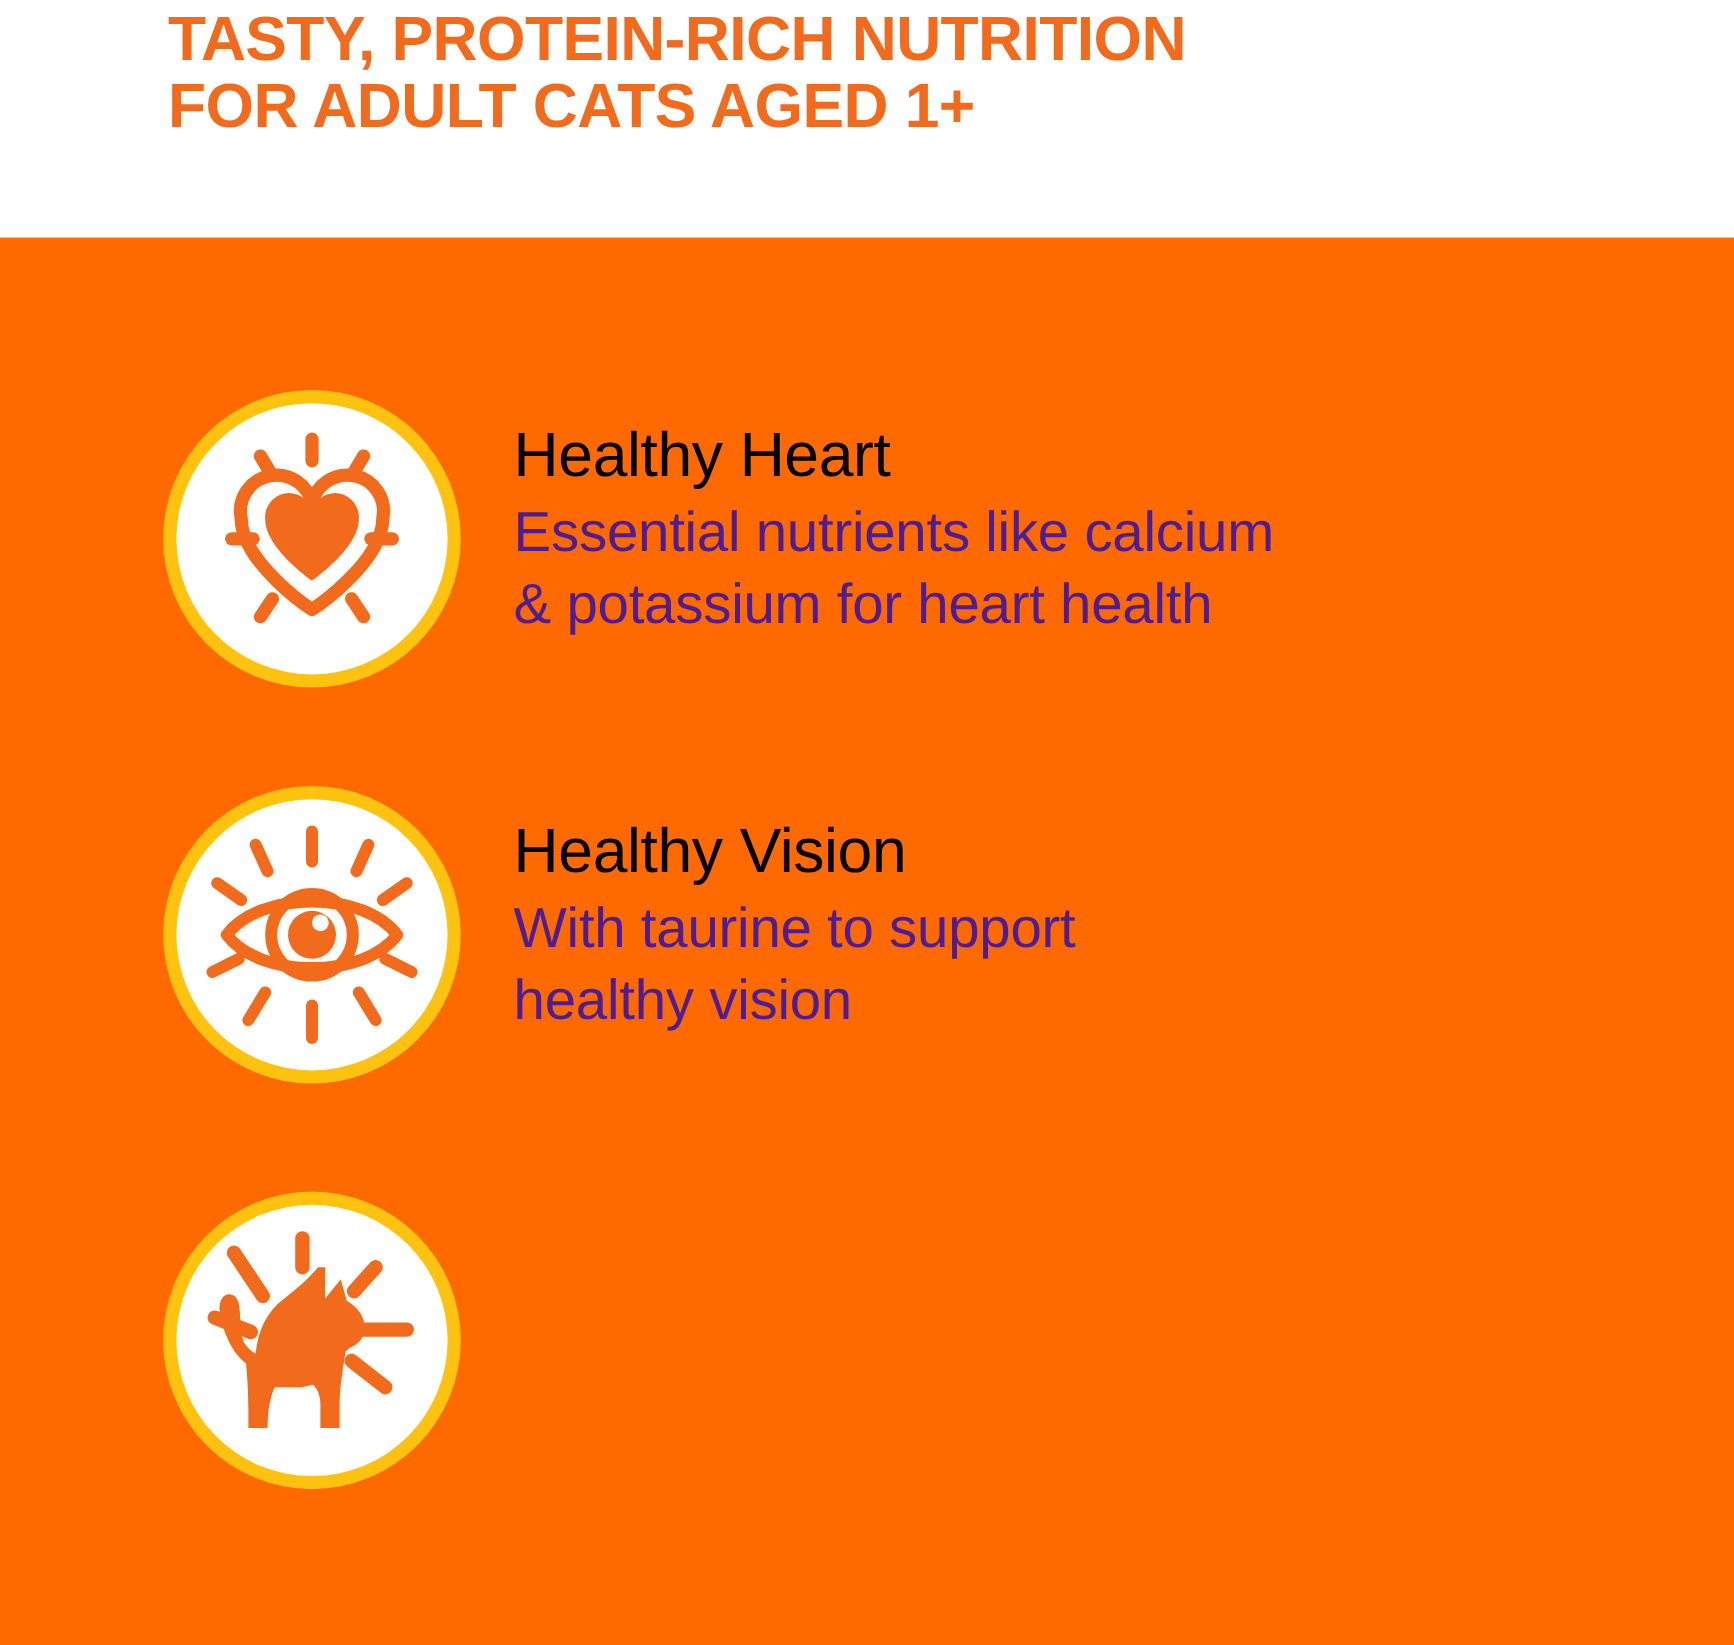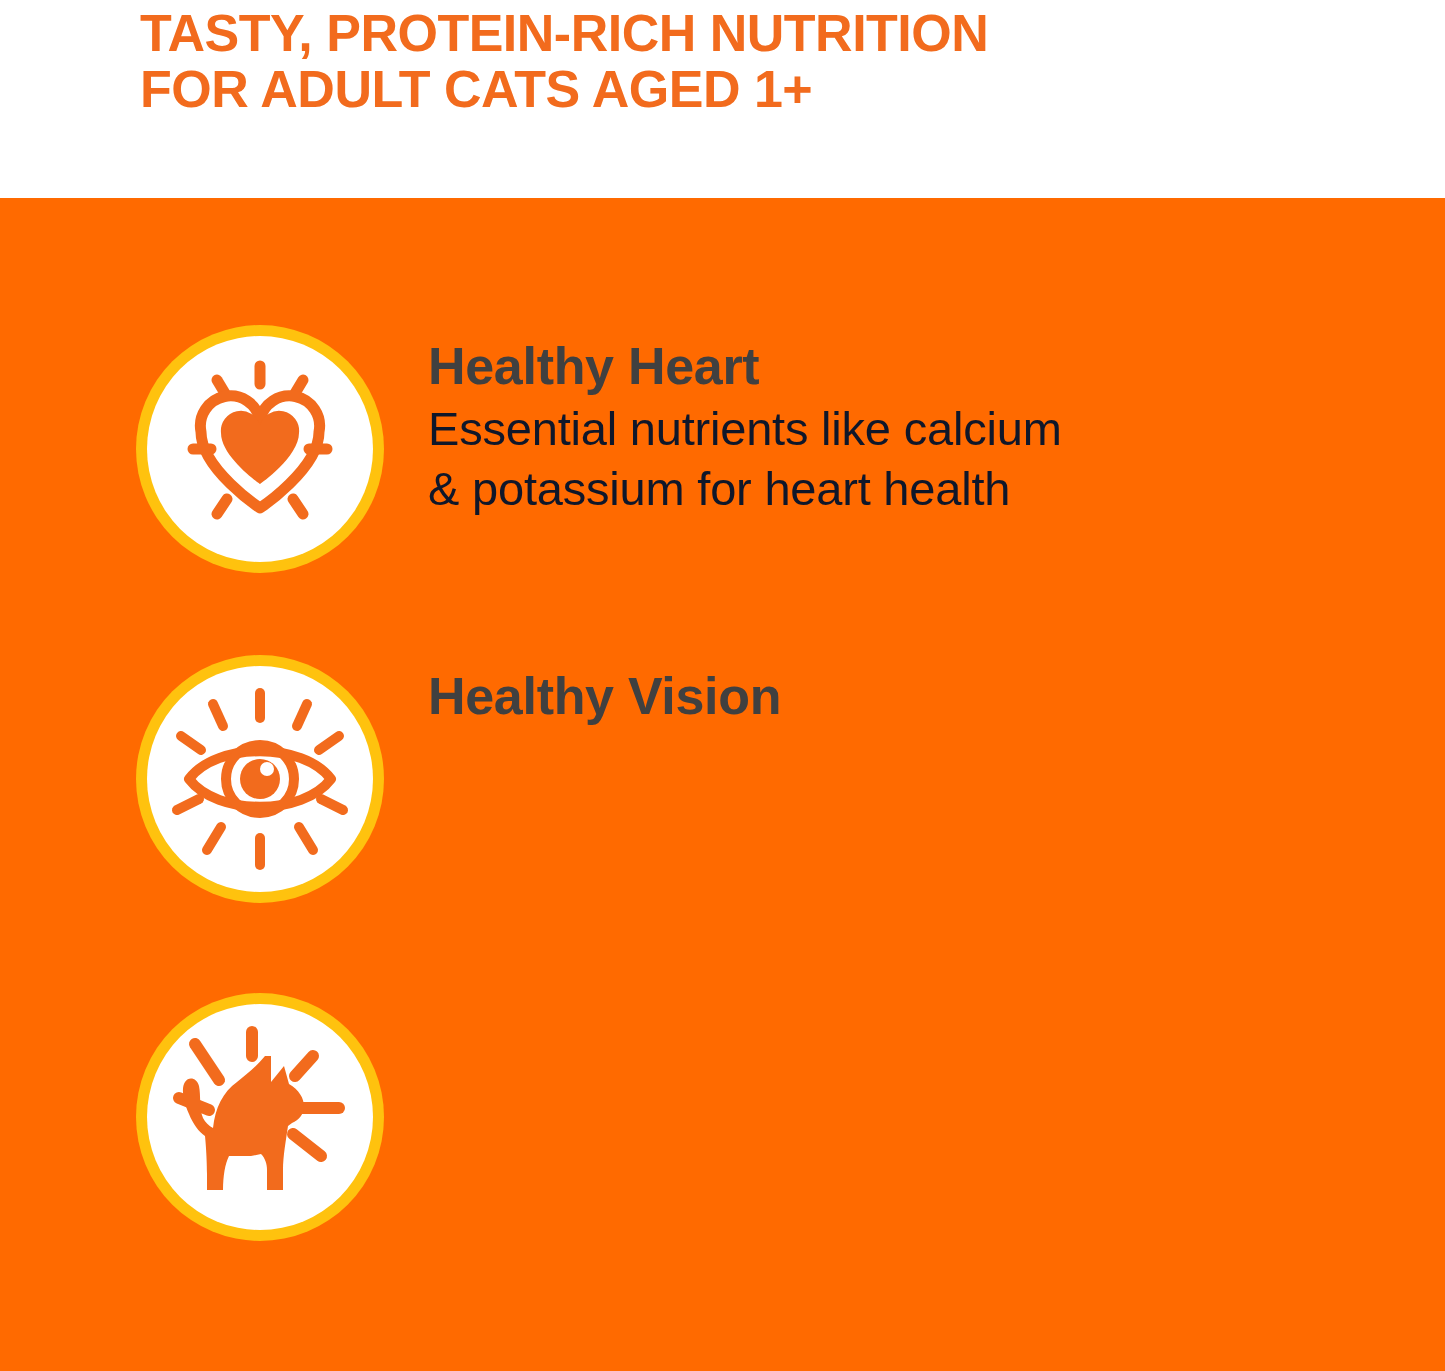--- a/index.html
+++ b/index.html
@@ -104,31 +104,31 @@
   }
 
   
   .feature-text {
     margin-left: 44px;
     padding-top: 14px;
     width: 900px;
     flex: 0 0 900px;
   }
   .feature-title {
-    color: #404040;
-    font-family: "Liberation Sans", sans-serif;
-    font-weight: bold;
+    color: #000000;
+    font-family: "Liberation Sans", sans-serif;
+    font-weight: normal;
     font-size: 52px;
     line-height: 1.04;
     letter-spacing: -0.3px;
-    margin: 0 0 6px 0;
+    margin: 14px 0 6px 0;
     white-space: nowrap;
   }
   .feature-desc {
-    color: #0f172a;
+    color: #4c1d95;
     font-family: "Liberation Sans", sans-serif;
     font-weight: normal;
     font-size: 47px;
     line-height: 1.28;
     letter-spacing: -0.2px;
     margin: 0;
     white-space: pre-line;
   }
 </style>
 </head>
@@ -200,20 +200,22 @@
           <path d="M42 113 C 70 76, 156 76, 184 113 C 156 150, 70 150, 42 113 Z" fill="none" stroke="#F26B1D" stroke-width="10" stroke-linejoin="round"></path>
           <circle cx="113" cy="113" r="34" fill="none" stroke="#F26B1D" stroke-width="10"></circle>
           <circle cx="113" cy="113" r="20" fill="#F26B1D"></circle>
           <circle cx="120" cy="103" r="7" fill="#FFFFFF"></circle>
         </svg>
       </div>
     </div>
 
     <div class="feature-text">
       <p class="feature-title">Healthy Vision</p>
+      <p class="feature-desc">With taurine to support
+healthy vision</p>
     </div>
   </div>
 
   <div class="feature-row row-2">
 
     <div class="icon-badge">
       <div class="ring"></div>
       <div class="disc"></div>
       <div class="glyph">
         <svg viewBox="0 0 226 226" xmlns="http://www.w3.org/2000/svg">

